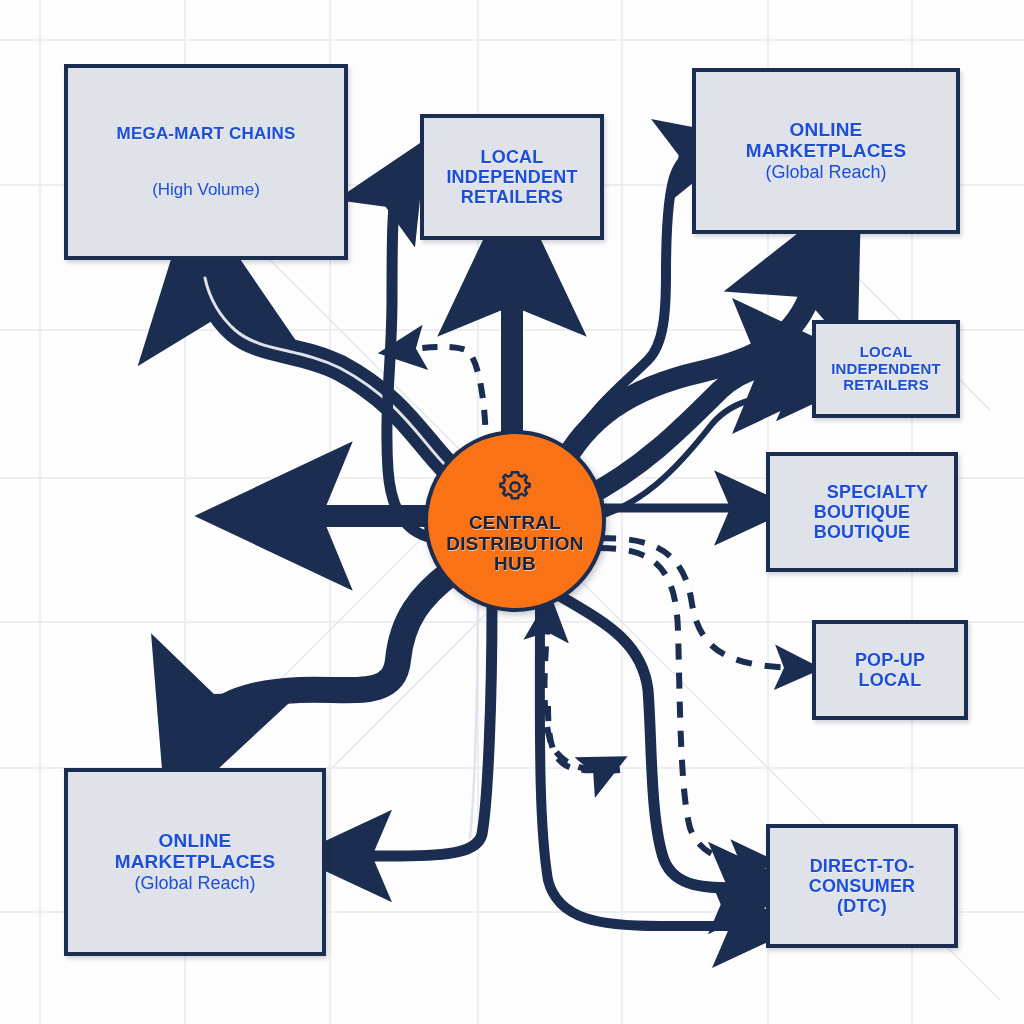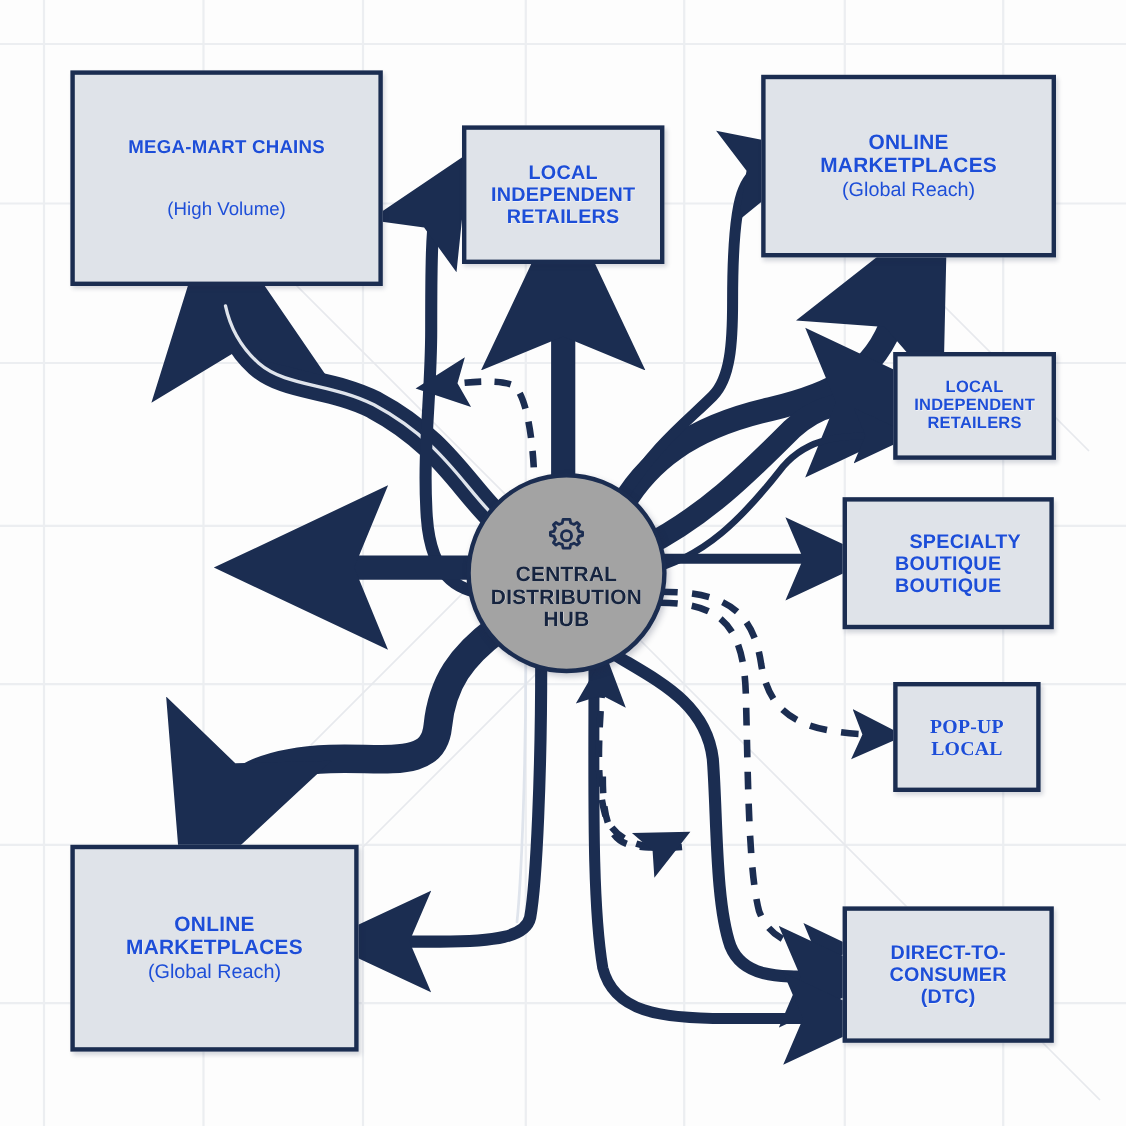--- a/index.html
+++ b/index.html
@@ -43,21 +43,21 @@
   }
   .node-sub {
     font-weight: normal;
     line-height: 1.15;
     margin-top: 1px;
   }
   .hub {
     position: absolute;
     box-sizing: border-box;
     border-radius: 50%;
-    background: #a3a3a3;
+    background: #f97316;
     border: 4px solid #1b2d51;
     display: flex;
     flex-direction: column;
     align-items: center;
     justify-content: center;
     text-align: center;
     color: #16243f;
     box-shadow: 2px 3px 6px rgba(30,40,70,0.25);
   }
   .hub-label {
@@ -215,21 +215,21 @@
     <div class="node-title" style="font-size:15px;">RETAILERS</div>
   </div>
 
 
   <div class="node-box" style="left:766px; top:452px; width:192px; height:120px;">
     <div class="node-title" style="font-size:18px;margin-left:31px;">SPECIALTY</div>
     <div class="node-title" style="font-size:18px;text-align:center;">BOUTIQUE</div>
     <div class="node-title" style="font-size:18px;">BOUTIQUE</div>
   </div>
 
-  <div class="node-box" style="left:812px; top:620px; width:134px; height:100px;font-family:Liberation Serif, serif;">
+  <div class="node-box" style="left:812px; top:620px; width:156px; height:100px;">
     <div class="node-title" style="font-size:18px;">POP-UP</div>
     <div class="node-title" style="font-size:18px;">LOCAL</div>
   </div>
 
   <div class="node-box" style="left:64px; top:768px; width:262px; height:188px;">
     <div class="node-title" style="font-size:19px;">ONLINE</div>
     <div class="node-title" style="font-size:19px;">MARKETPLACES</div>
     <div class="node-sub" style="font-size:18px;">(Global Reach)</div>
   </div>
 

